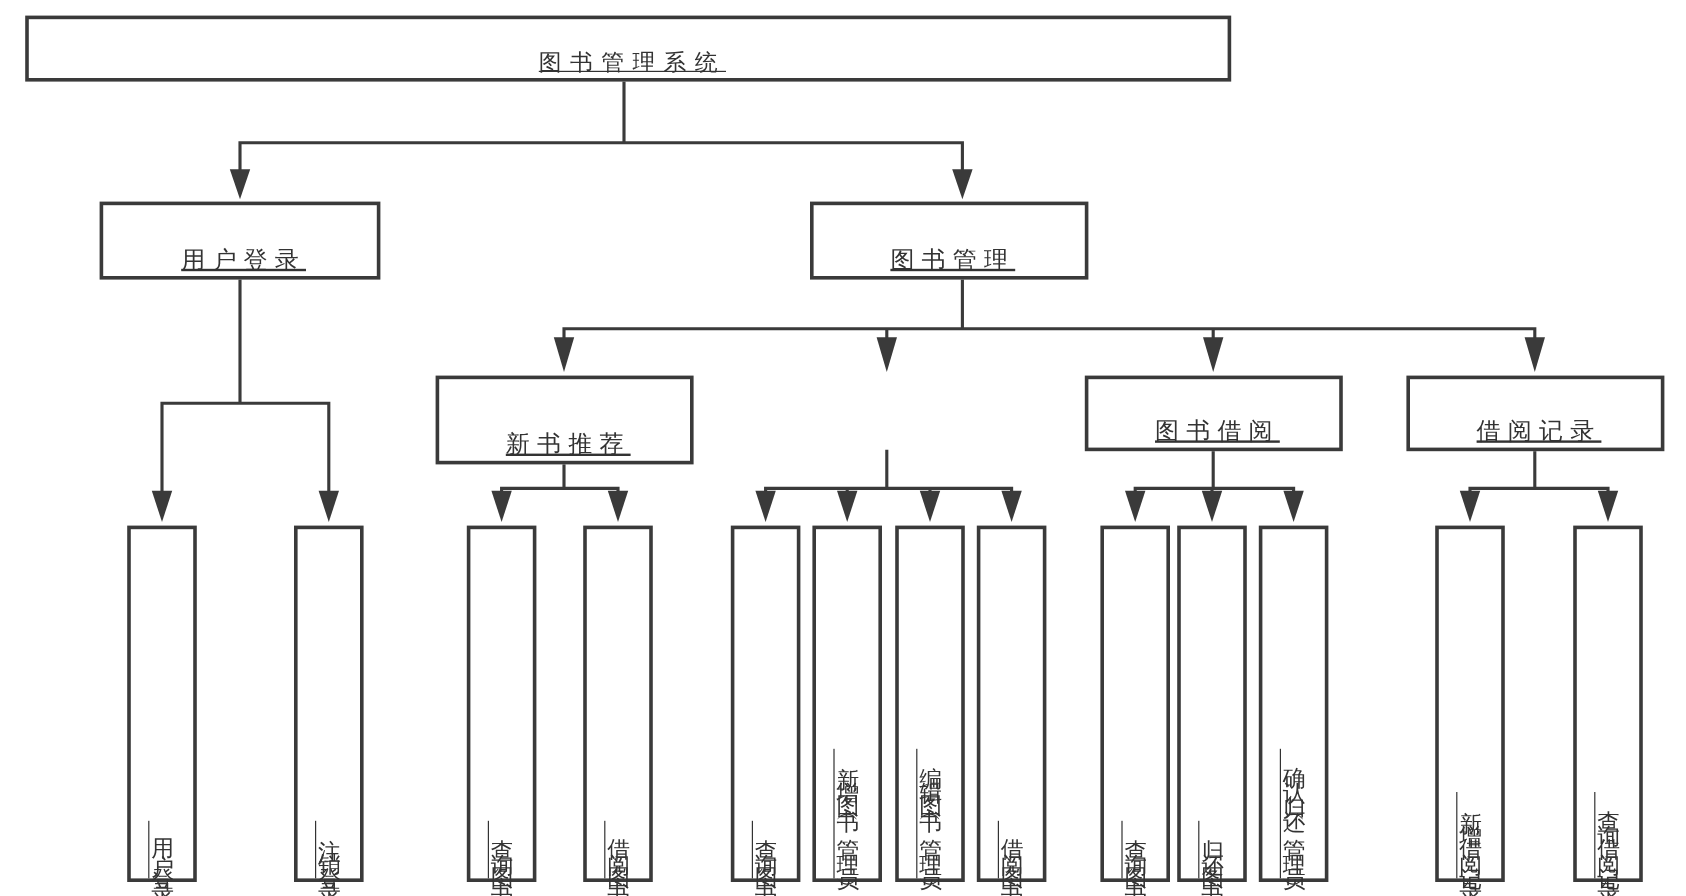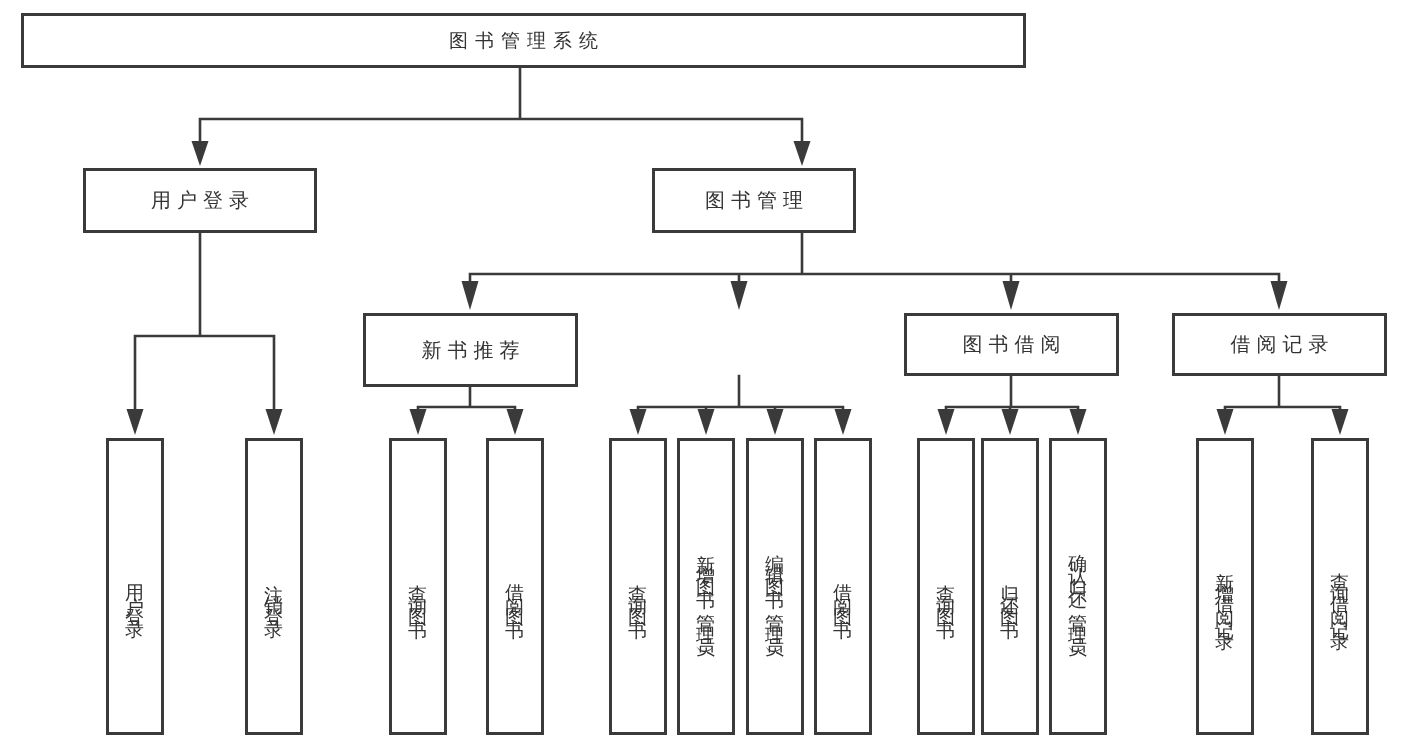--- a/index.html
+++ b/index.html
@@ -17,23 +17,24 @@
     stroke-width: 2.6;
     fill: none;
     stroke-linecap: square;
   }
   svg.connectors polygon { fill: var(--line, #3a3a3a); }
   .box {
     position: absolute;
     border: 3px solid var(--box_border, #3a3a3a);
     background: var(--background, #ffffff);
     display: flex;
-    align-items: center;
+    align-items: flex-end;
     justify-content: center;
     color: var(--label_text, #333333);
+    text-decoration: underline;
   }
   .root-label {
     font-size: 19px;
     letter-spacing: 7px;
     padding-left: 7px; 
     white-space: nowrap;
   }
   .h-label {
     font-size: 20px;
     letter-spacing: 6px;
@@ -93,21 +94,21 @@
     <polygon points="1331.5,409 1348.5,409 1340,435"></polygon>
   </svg>
 
   <div class="box" style="left:21px; top:13px; width:1005px; height:55px;">
     <span class="root-label">图书管理系统</span>
   </div>
 
   <div class="box" style="left:83px; top:168px; width:234px; height:65px;">
     <span class="h-label">用户登录</span>
   </div>
-  <div class="box" style="left:652px; top:168px; width:204px; height:65px;">
+  <div class="box" style="left:675px; top:168px; width:232px; height:65px;">
     <span class="h-label">图书管理</span>
   </div>
 
   <div class="box" style="left:363px; top:313px; width:215px; height:74px;">
     <span class="h-label">新书推荐</span>
   </div>
   <div class="box" style="left:904px; top:313px; width:215px; height:63px;">
     <span class="h-label">图书借阅</span>
   </div>
   <div class="box" style="left:1172px; top:313px; width:215px; height:63px;">

